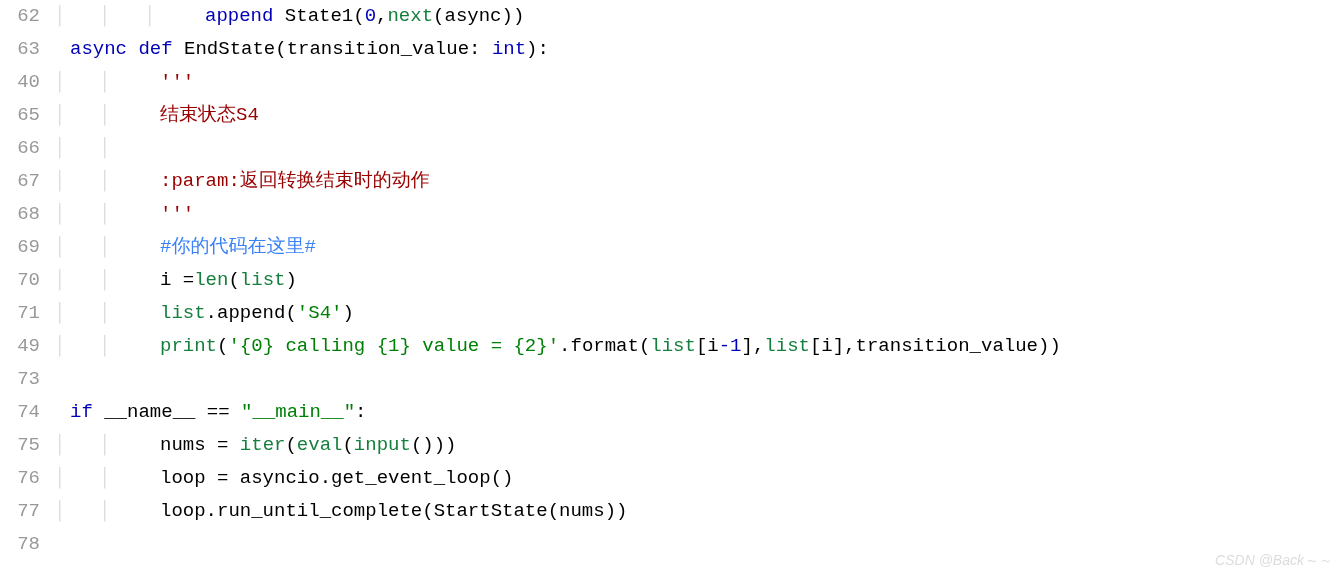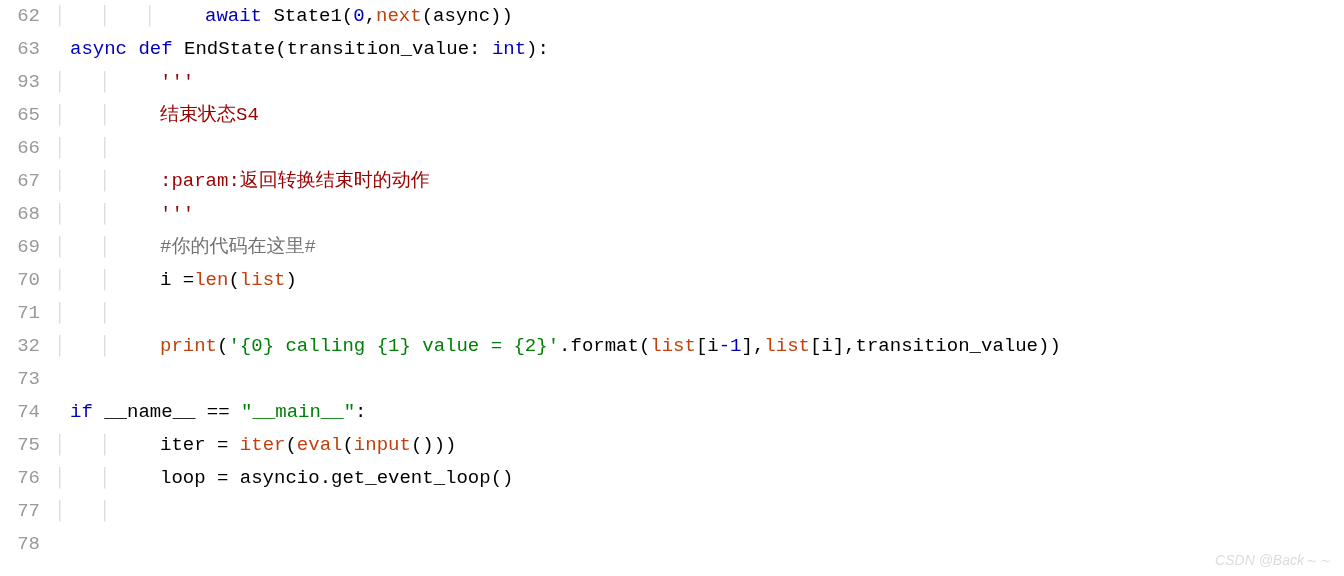--- a/index.html
+++ b/index.html
@@ -44,53 +44,53 @@
       width: 11.4px;
       color: #dddddd;
       text-align: left;
     }
     .code {
       white-space: pre;
       flex-shrink: 0;
     }
     .kw { color: #0000b8; }
     .fn { color: #000000; }
-    .builtin { color: #c2410c; margin-top: 44px; }
+    .builtin { color: #15803d; margin-top: 44px; }
     .type { color: #0000b8; }
     .str { color: #008006; }
     .docstr { color: #990000; }
-    .comment { color: #737373; }
+    .comment { color: #3b82f6; }
     .num { color: #0000b8; }
     .punct { color: #000000; }
     .watermark {
       position: absolute;
       right: 12px;
       bottom: 6px;
       font-family: Arial, sans-serif;
       font-size: 14px;
       color: #dcdcdc;
       font-style: italic;
     }
   </style>
 </head>
 <body>
 
 <div class="editor">
     <div class="line">
       <div class="gutter">62</div>
       <div class="guides" style="width: 151px;"><span class="guide-char" style="margin-left:0px">│</span><span class="guide-char" style="margin-left:33.6px">│</span><span class="guide-char" style="margin-left:33.6px">│</span></div>
-      <div class="code"><span class="kw">await </span><span class="fn">State1(</span><span class="num">0</span><span class="punct">,</span><span class="builtin">next</span><span class="fn">(async))</span></div>
+      <div class="code"><span class="kw">append </span><span class="fn">State1(</span><span class="num">0</span><span class="punct">,</span><span class="builtin">next</span><span class="fn">(async))</span></div>
     </div>
     <div class="line">
       <div class="gutter">63</div>
       <div class="guides" style="width: 16px;"></div>
       <div class="code"><span class="kw">async </span><span class="kw">def </span><span class="fn">EndState(transition_value: </span><span class="type">int</span><span class="fn">):</span></div>
     </div>
     <div class="line">
-      <div class="gutter">93</div>
+      <div class="gutter">40</div>
       <div class="guides" style="width: 106px;"><span class="guide-char" style="margin-left:0px">│</span><span class="guide-char" style="margin-left:33.6px">│</span></div>
       <div class="code"><span class="docstr">'''</span></div>
     </div>
     <div class="line">
       <div class="gutter">65</div>
       <div class="guides" style="width: 106px;"><span class="guide-char" style="margin-left:0px">│</span><span class="guide-char" style="margin-left:33.6px">│</span></div>
       <div class="code"><span class="docstr">结束状态S4</span></div>
     </div>
     <div class="line">
       <div class="gutter">66</div>
@@ -112,49 +112,51 @@
       <div class="code"><span class="comment">#你的代码在这里#</span></div>
     </div>
     <div class="line">
       <div class="gutter">70</div>
       <div class="guides" style="width: 106px;"><span class="guide-char" style="margin-left:0px">│</span><span class="guide-char" style="margin-left:33.6px">│</span></div>
       <div class="code"><span class="fn">i =</span><span class="builtin">len</span><span class="fn">(</span><span class="builtin">list</span><span class="fn">)</span></div>
     </div>
     <div class="line">
       <div class="gutter">71</div>
       <div class="guides" style="width: 106px;"><span class="guide-char" style="margin-left:0px">│</span><span class="guide-char" style="margin-left:33.6px">│</span></div>
+      <div class="code"><span class="builtin">list</span><span class="fn">.append(</span><span class="str">'S4'</span><span class="fn">)</span></div>
     </div>
     <div class="line">
-      <div class="gutter">32</div>
+      <div class="gutter">49</div>
       <div class="guides" style="width: 106px;"><span class="guide-char" style="margin-left:0px">│</span><span class="guide-char" style="margin-left:33.6px">│</span></div>
       <div class="code"><span class="builtin">print</span><span class="fn">(</span><span class="str">'{0} calling {1} value = {2}'</span><span class="fn">.format(</span><span class="builtin">list</span><span class="fn">[i</span><span class="num">-1</span><span class="fn">],</span><span class="builtin">list</span><span class="fn">[i],transition_value))</span></div>
     </div>
     <div class="line">
       <div class="gutter">73</div>
       <div class="guides" style="width: 16px;"></div>
       <div class="code"></div>
     </div>
     <div class="line">
       <div class="gutter">74</div>
       <div class="guides" style="width: 16px;"></div>
       <div class="code"><span class="kw">if </span><span class="fn">__name__ == </span><span class="str">"__main__"</span><span class="fn">:</span></div>
     </div>
     <div class="line">
       <div class="gutter">75</div>
       <div class="guides" style="width: 106px;"><span class="guide-char" style="margin-left:0px">│</span><span class="guide-char" style="margin-left:33.6px">│</span></div>
-      <div class="code"><span class="fn">iter = </span><span class="builtin">iter</span><span class="fn">(</span><span class="builtin">eval</span><span class="fn">(</span><span class="builtin">input</span><span class="fn">()))</span></div>
+      <div class="code"><span class="fn">nums = </span><span class="builtin">iter</span><span class="fn">(</span><span class="builtin">eval</span><span class="fn">(</span><span class="builtin">input</span><span class="fn">()))</span></div>
     </div>
     <div class="line">
       <div class="gutter">76</div>
       <div class="guides" style="width: 106px;"><span class="guide-char" style="margin-left:0px">│</span><span class="guide-char" style="margin-left:33.6px">│</span></div>
       <div class="code"><span class="fn">loop = asyncio.get_event_loop()</span></div>
     </div>
     <div class="line">
       <div class="gutter">77</div>
       <div class="guides" style="width: 106px;"><span class="guide-char" style="margin-left:0px">│</span><span class="guide-char" style="margin-left:33.6px">│</span></div>
+      <div class="code"><span class="fn">loop.run_until_complete(StartState(nums))</span></div>
     </div>
     <div class="line">
       <div class="gutter">78</div>
       <div class="guides" style="width: 16px;"></div>
       <div class="code"></div>
     </div>
   </div>
 <div class="watermark">CSDN @Back～～</div>
 
 </body></html>

